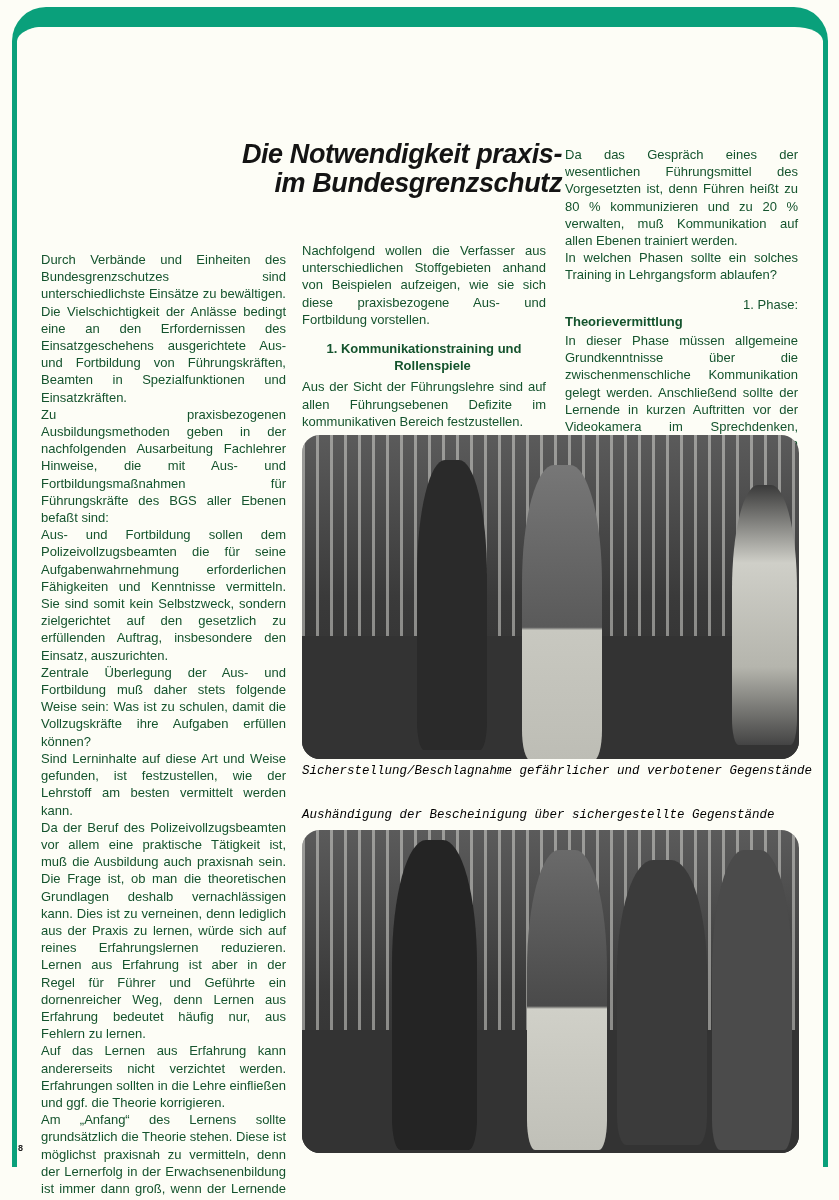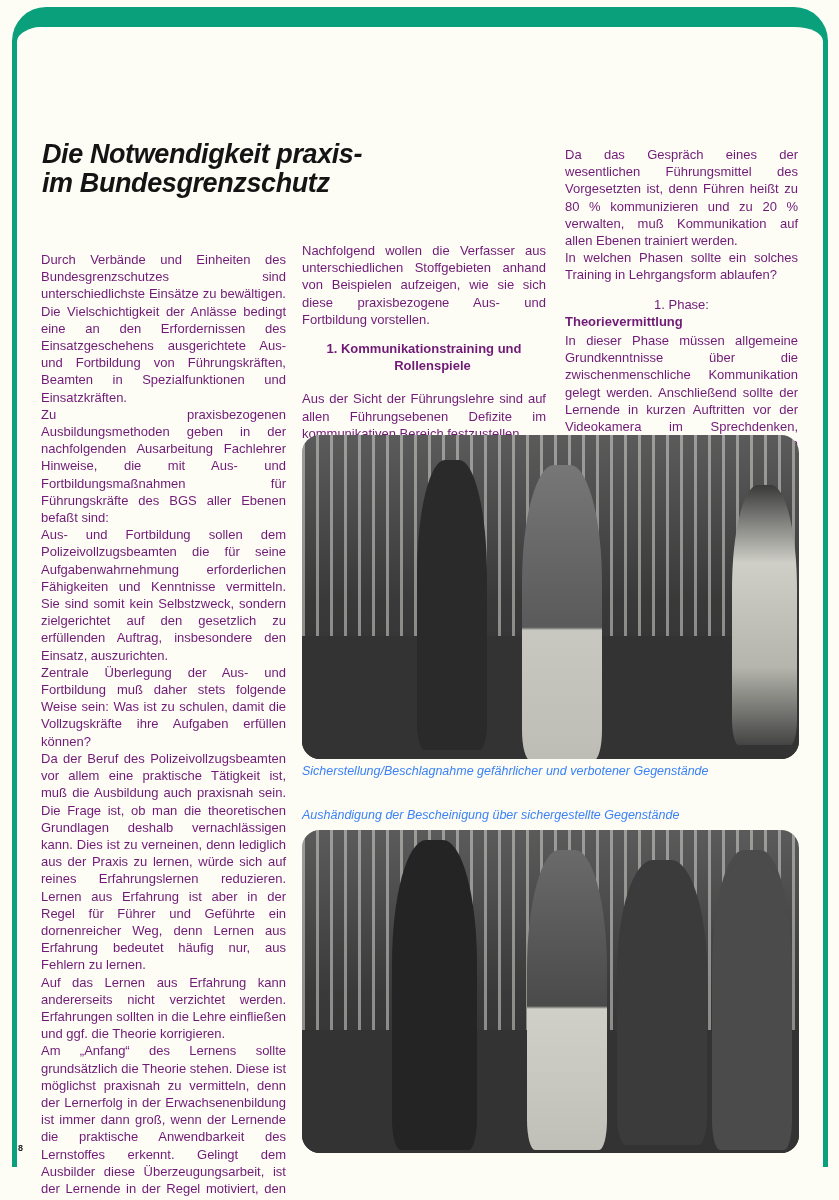--- a/index.html
+++ b/index.html
@@ -12,81 +12,82 @@
     border-top:20px solid #0aa07b; border-left:5px solid #0aa07b; border-right:5px solid #0aa07b;
     border-radius:34px 34px 0 0; box-sizing:border-box;
   }
   .frame-inner {
     position:absolute; left:17px; top:27px; width:796px; height:1140px;
     background:#fdfdf6; border-radius:22px 22px 0 0;
   }
   .title {
     position:absolute; left:42px; top:140px; width:520px;
     font-family:"Liberation Sans", sans-serif; font-weight:bold; font-style:italic;
-    font-size:27px; line-height:29px; color:#141414; letter-spacing:-0.4px;
+    font-size:27px; line-height:29px; color:#141414; letter-spacing:-0.4px;text-align:right;
   }
-  .col { position:absolute; font-size:13px; line-height:17.2px; text-align:justify; color:#701a75; }
+  .col { position:absolute; font-size:13px; line-height:17.2px; text-align:justify; color:#14532d; }
   .col p { margin:0; }
   .col1 { left:41px; top:251px; width:245px; }
   .col2 { left:302px; top:242px; width:244px; }
   .col3 { left:565px; top:146px; width:233px; }
   .gap { height:12px; }
   .h { font-weight:bold; text-align:left; }
   .h-indent { padding-left:17px; text-indent:-17px;text-align:center; }
   .photo {
     position:absolute; left:302px; width:497px; border-radius:18px; overflow:hidden;
     background:linear-gradient(180deg,#5b5b5b 0%,#3a3a3a 50%,#2c2c2c 100%);
   }
   .photo1 { top:435px; height:324px; }
   .photo2 { top:830px; height:323px; }
   .fence {
     position:absolute; left:0; top:0; right:0; height:75%;
     background:repeating-linear-gradient(90deg, rgba(210,210,205,0.55) 0 3px, rgba(40,40,40,0) 3px 14px);
   }
   .ground { position:absolute; left:0; right:0; bottom:0; height:38%; background:#333; }
   .person { position:absolute; border-radius:40% 40% 10% 10%; }
-  .caption { position:absolute; left:302px; font-style:italic; font-size:12.5px; color:#3b82f6; }
+  .caption { position:absolute; left:302px; font-style:italic; font-size:12.5px; color:#000000;font-family:Liberation Mono, monospace; }
   .cap1 { top:764px; }
   .cap2 { top:808px; }
   .pagenum { position:absolute; left:18px; top:1143px; font-size:9px; font-weight:bold; color:#222; }
 </style>
 </head>
 <body>
 
 <div class="frame"></div>
 <div class="frame-inner"></div>
 
 <h1 class="title" style="margin:0;">
   <div>Die Notwendigkeit praxis-</div>
   <div>im Bundesgrenzschutz</div>
 </h1>
 
 <div class="col col1">
   <p>Durch Verbände und Einheiten des Bundesgrenzschutzes sind unterschiedlichste Einsätze zu bewältigen. Die Vielschichtigkeit der Anlässe bedingt eine an den Erfordernissen des Einsatzgeschehens ausgerichtete Aus- und Fortbildung von Führungskräften, Beamten in Spezialfunktionen und Einsatzkräften.</p>
   <p>Zu praxisbezogenen Ausbildungsmethoden geben in der nachfolgenden Ausarbeitung Fachlehrer Hinweise, die mit Aus- und Fortbildungsmaßnahmen für Führungskräfte des BGS aller Ebenen befaßt sind:</p>
   <p>Aus- und Fortbildung sollen dem Polizeivollzugsbeamten die für seine Aufgabenwahrnehmung erforderlichen Fähigkeiten und Kenntnisse vermitteln. Sie sind somit kein Selbstzweck, sondern zielgerichtet auf den gesetzlich zu erfüllenden Auftrag, insbesondere den Einsatz, auszurichten.</p>
   <p>Zentrale Überlegung der Aus- und Fortbildung muß daher stets folgende Weise sein: Was ist zu schulen, damit die Vollzugskräfte ihre Aufgaben erfüllen können?</p>
+  <p>Sind Lerninhalte auf diese Art und Weise gefunden, ist festzustellen, wie der Lehrstoff am besten vermittelt werden kann.</p>
   <p>Da der Beruf des Polizeivollzugsbeamten vor allem eine praktische Tätigkeit ist, muß die Ausbildung auch praxisnah sein. Die Frage ist, ob man die theoretischen Grundlagen deshalb vernachlässigen kann. Dies ist zu verneinen, denn lediglich aus der Praxis zu lernen, würde sich auf reines Erfahrungslernen reduzieren. Lernen aus Erfahrung ist aber in der Regel für Führer und Geführte ein dornenreicher Weg, denn Lernen aus Erfahrung bedeutet häufig nur, aus Fehlern zu lernen.</p>
   <p>Auf das Lernen aus Erfahrung kann andererseits nicht verzichtet werden. Erfahrungen sollten in die Lehre einfließen und ggf. die Theorie korrigieren.</p>
   <p>Am „Anfang“ des Lernens sollte grundsätzlich die Theorie stehen. Diese ist möglichst praxisnah zu vermitteln, denn der Lernerfolg in der Erwachsenenbildung ist immer dann groß, wenn der Lernende die praktische Anwendbarkeit des Lernstoffes erkennt. Gelingt dem Ausbilder diese Überzeugungsarbeit, ist der Lernende in der Regel motiviert, den angebotenen Stoff aufzunehmen. Er erkennt, daß ihm eine Hilfe für seine tägliche Arbeit angeboten wird.</p>
 
 </div>
 
 <div class="col col2">
   <p>Nachfolgend wollen die Verfasser aus unterschiedlichen Stoffgebieten anhand von Beispielen aufzeigen, wie sie sich diese praxisbezogene Aus- und Fortbildung vorstellen.</p>
   <div class="gap"></div>
   <p class="h h-indent">1. Kommunikationstraining und Rollenspiele</p>
-  <p style="margin-top:16px;">Aus der Sicht der Führungslehre sind auf allen Führungsebenen Defizite im kommunikativen Bereich festzustellen.</p>
+  <p style="margin-top:4px;">Aus der Sicht der Führungslehre sind auf allen Führungsebenen Defizite im kommunikativen Bereich festzustellen.</p>
 </div>
 
 <div class="col col3">
   <p>Da das Gespräch eines der wesentlichen Führungsmittel des Vorgesetzten ist, denn Führen heißt zu 80 % kommunizieren und zu 20 % verwalten, muß Kommunikation auf allen Ebenen trainiert werden.</p>
   <p>In welchen Phasen sollte ein solches Training in Lehrgangsform ablaufen?</p>
   <div class="gap"></div>
-  <p style="text-align:center;">1. Phase:</p>
+  <p style="text-align:right;">1. Phase:</p>
   <p class="h">Theorievermittlung</p>
   <p style="margin-top:2px;">In dieser Phase müssen allgemeine Grundkenntnisse über die zwischenmenschliche Kommunikation gelegt werden. Anschließend sollte der Lernende in kurzen Auftritten vor der Videokamera im Sprechdenken, Hörverstehen, Vermeiden von Kommunikationsstörungen sowie Beachten von rhetorischen Grundregeln ge-</p>
 </div>
 
 <div class="photo photo1">
   <div class="fence"></div>
   <div class="ground"></div>
   <div class="person" style="left:115px;top:25px;width:70px;height:290px;background:#2a2a2a;"></div>
   <div class="person" style="left:220px;top:30px;width:80px;height:295px;background:linear-gradient(180deg,#777 0%,#5a5a5a 55%,#c8c8c0 56%,#bdbdb5 100%);"></div>
   <div class="person" style="left:430px;top:50px;width:65px;height:260px;background:linear-gradient(180deg,#3a3a3a 0%,#cfcfc8 30%,#b5b5ad 70%,#444 100%);"></div>

